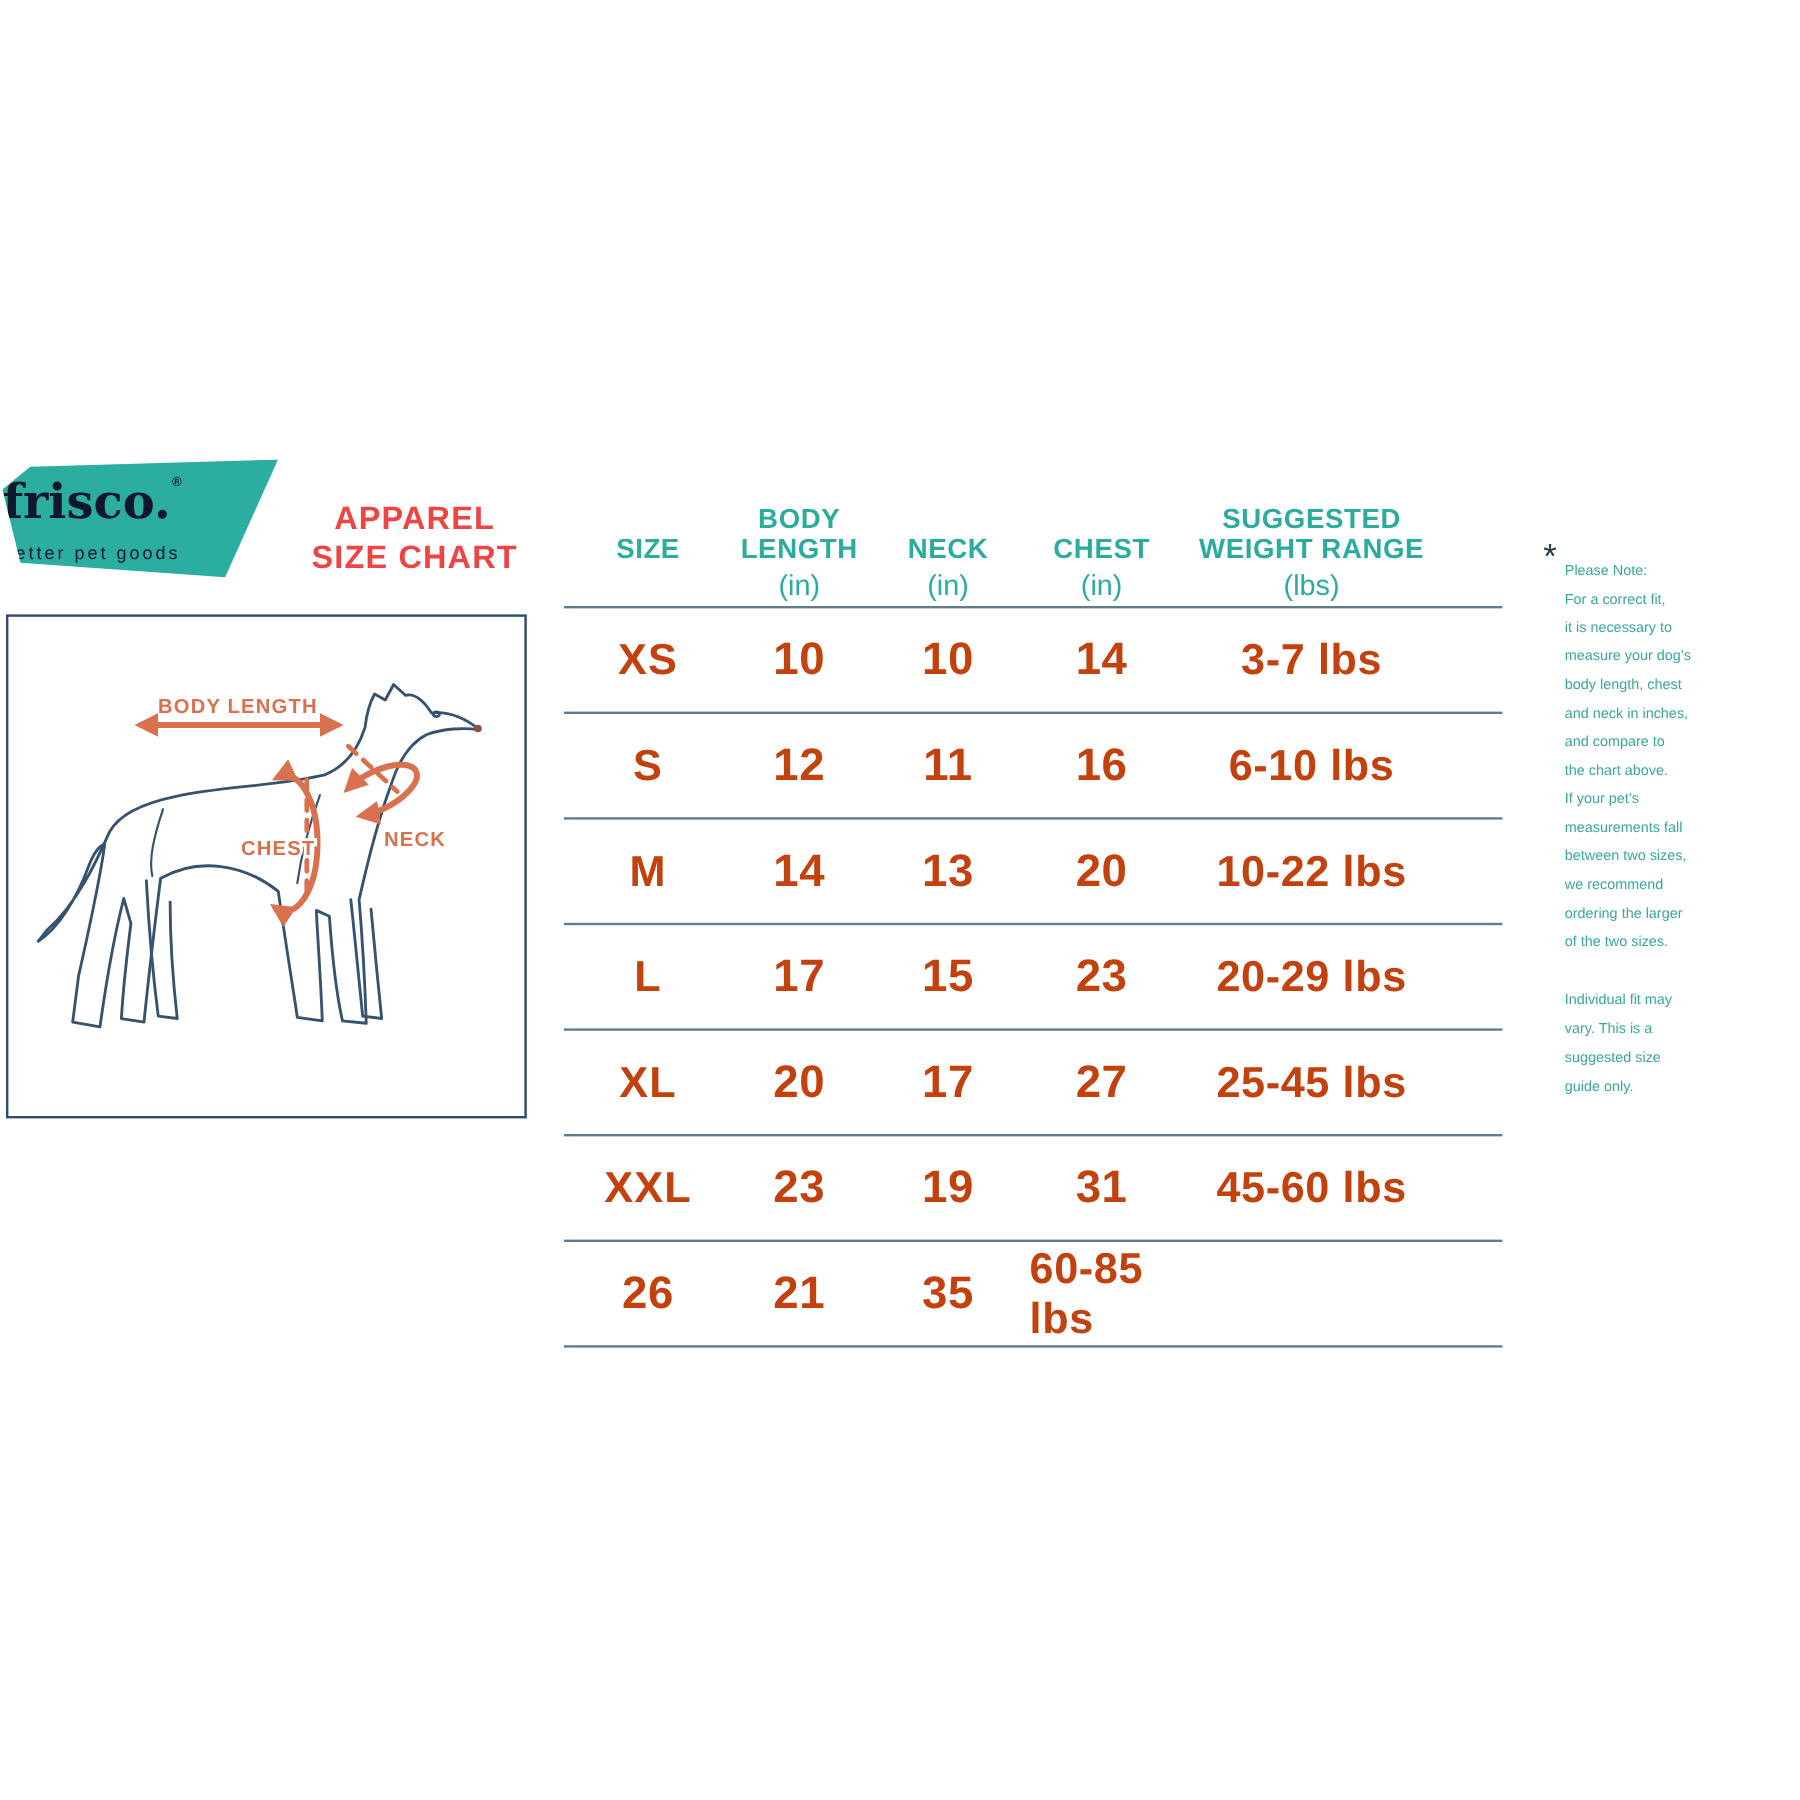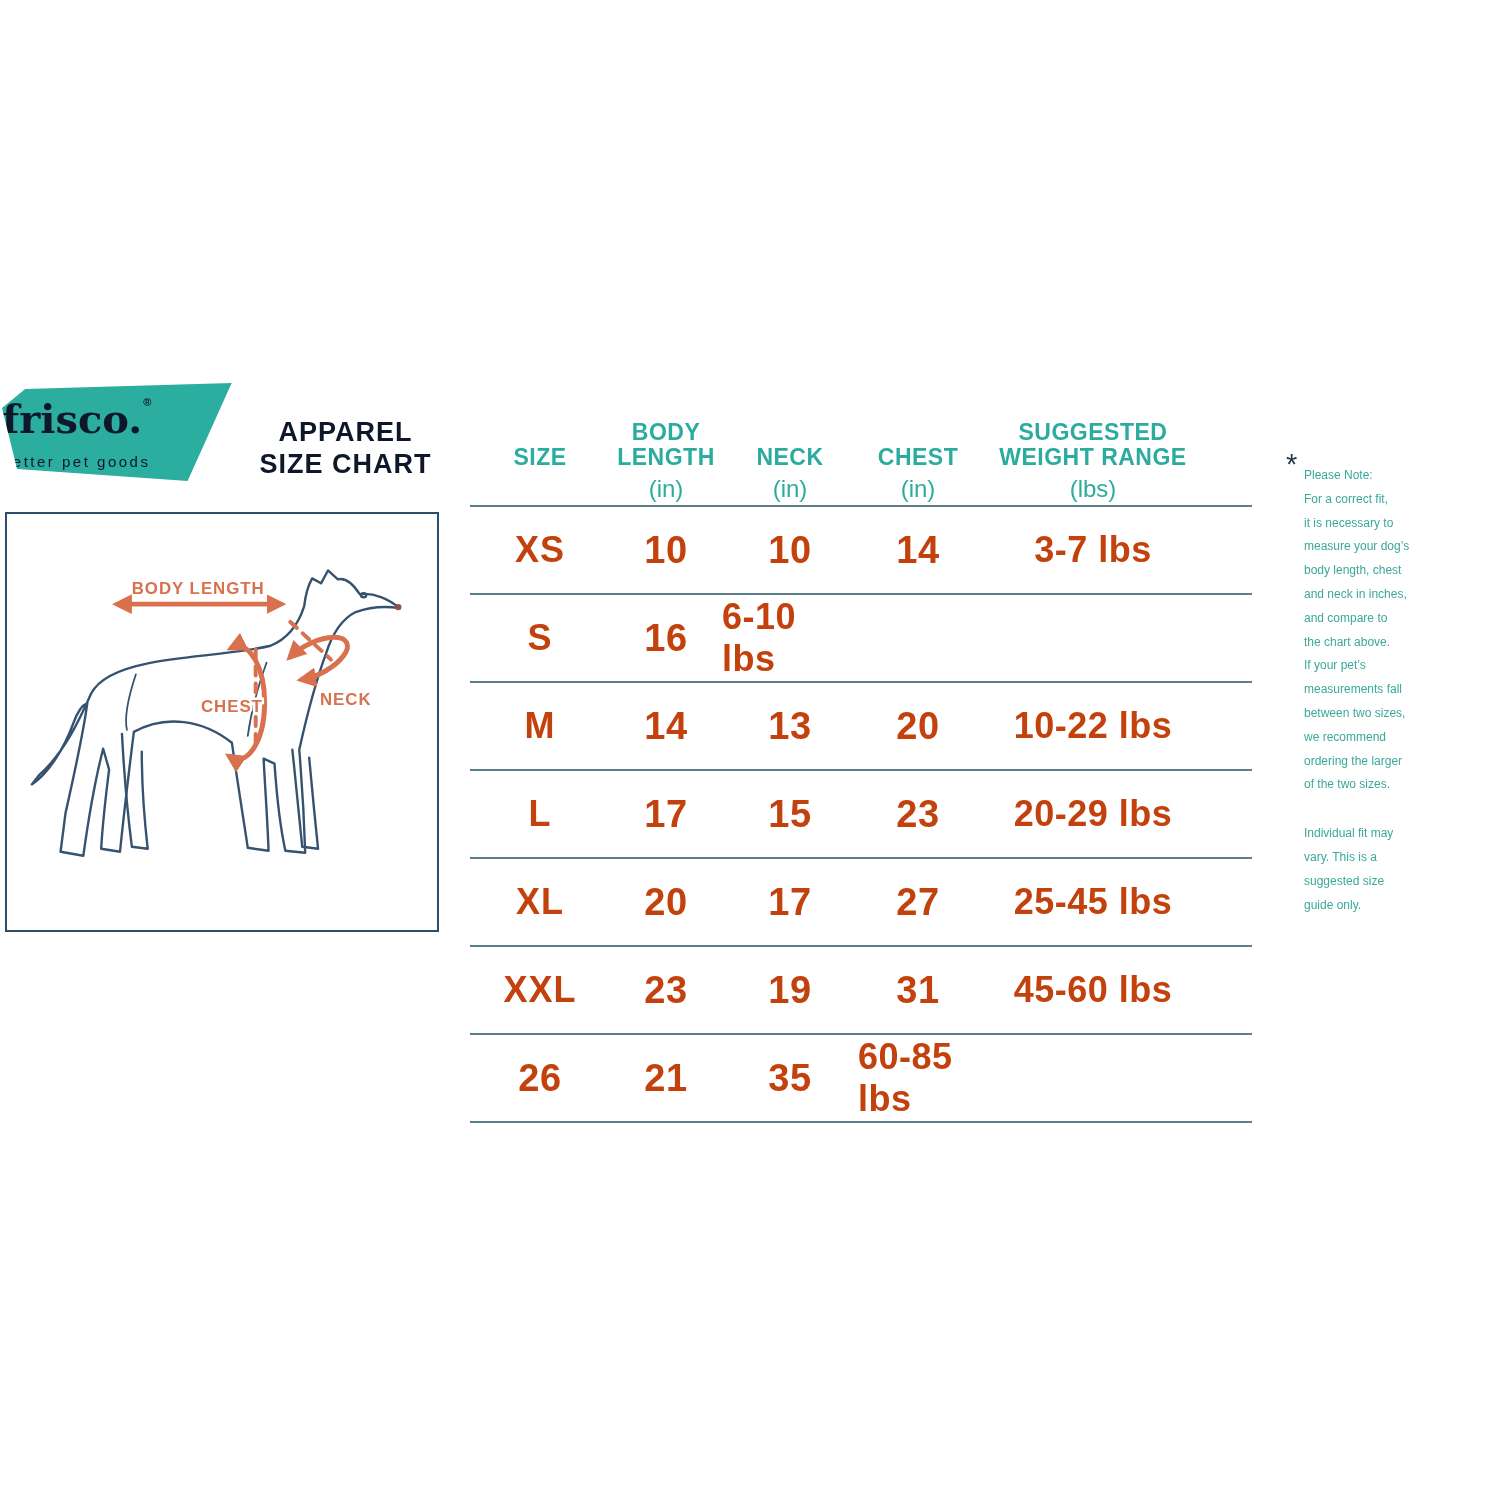--- a/index.html
+++ b/index.html
@@ -14,21 +14,21 @@
     clip-path:polygon(10% 6%, 99% 0%, 80% 98%, 6.5% 86%, 0% 25%);
     display:flex;flex-direction:column;align-items:flex-start;justify-content:center;
     color:#0f172a;text-align:center;
   }
   .brand{font-family:"DejaVu Serif","Liberation Serif",serif;font-weight:bold;font-size:40px;line-height:1;margin-top:2px;}
   .brand .reg{font-size:11px;vertical-align:super;position:relative;top:-12px;left:1px;font-family:"Liberation Sans",sans-serif;}
   .tagline{font-size:15px;letter-spacing:2.5px;margin-top:14px;font-weight:400;}
   
   .title{
     position:absolute;left:258px;top:416px;width:175px;
-    color:#0f172a;font-weight:bold;font-size:27px;line-height:1.2;
+    color:#ef4444;font-weight:bold;font-size:27px;line-height:1.2;
     letter-spacing:1px;text-align:center;white-space:pre-line;
   }
   
   .diagram{
     position:absolute;left:5px;top:512px;width:434px;height:420px;
     border:2px solid #2e4d6b;background:#ffffff;box-sizing:border-box;
   }
   .diagram svg{display:block;width:100%;height:100%;}
   
   .size-table{position:absolute;left:470px;top:408px;width:782px;}
@@ -163,20 +163,22 @@
     <div class="tbody">
         <div class="trow">
           <div class="tcell c0">XS</div>
           <div class="tcell c1">10</div>
           <div class="tcell c2">10</div>
           <div class="tcell c3">14</div>
           <div class="tcell c4">3-7 lbs</div>
         </div>
         <div class="trow">
           <div class="tcell c0">S</div>
+          <div class="tcell c1">12</div>
+          <div class="tcell c2">11</div>
           <div class="tcell c3">16</div>
           <div class="tcell c4">6-10 lbs</div>
         </div>
         <div class="trow">
           <div class="tcell c0">M</div>
           <div class="tcell c1">14</div>
           <div class="tcell c2">13</div>
           <div class="tcell c3">20</div>
           <div class="tcell c4">10-22 lbs</div>
         </div>

